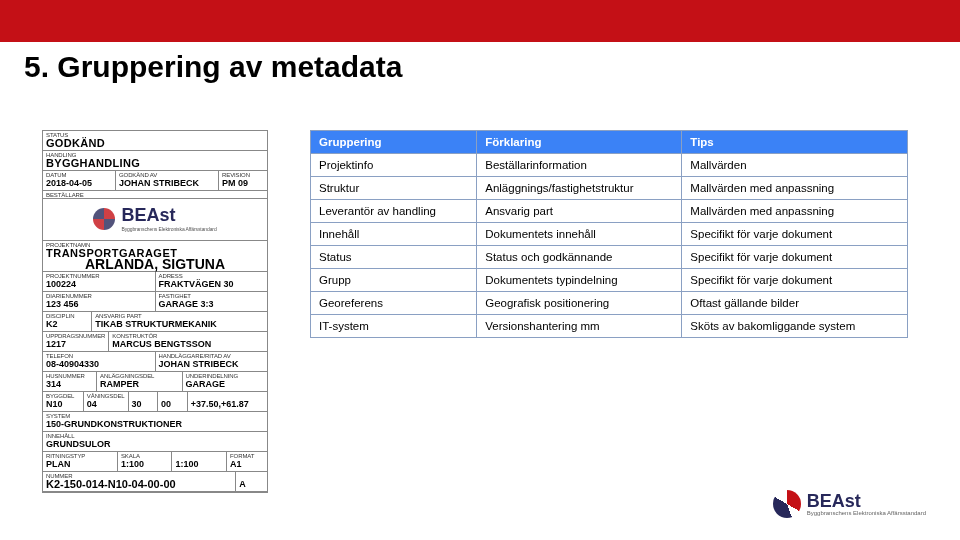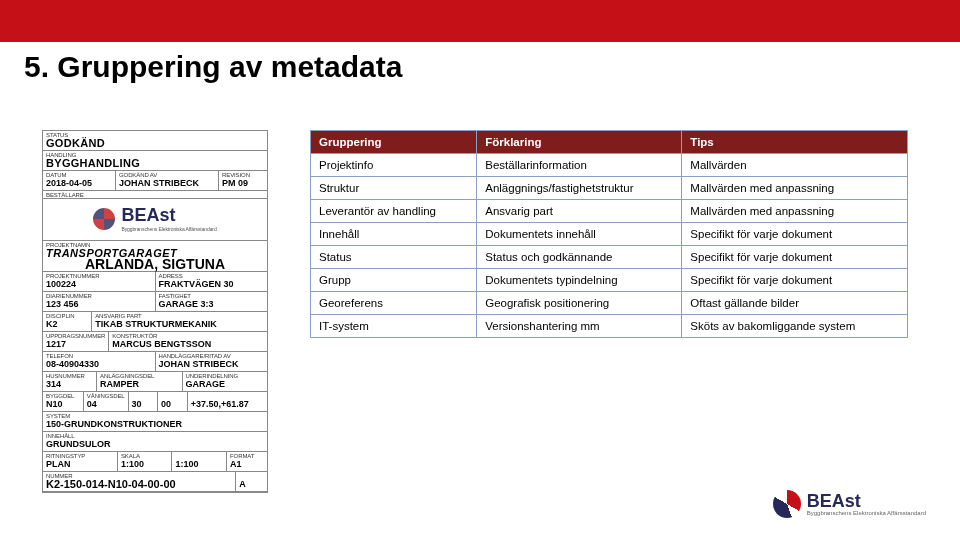--- a/index.html
+++ b/index.html
@@ -110,21 +110,21 @@
   
   .main-table {
     position: absolute;
     left: 310px;
     top: 130px;
     width: 598px;
     border-collapse: collapse;
     font-size: 11.5px;
   }
   .main-table th {
-    background: #7f1d1d;
+    background: #3b82f6;
     color: #fff;
     text-align: left;
     font-weight: bold;
     padding: 5px 8px;
     border: 1px solid #8aa0c3;
   }
   .main-table td {
     border: 1px solid #8aa0c3;
     padding: 5px 8px;
     color: #000;
@@ -200,21 +200,21 @@
       </div>
     <div class="logo-row">
       <div class="swirl"></div>
       <div>
         <div class="beast-logo-big">BEAst</div>
         <div class="beast-sub">Byggbranschens Elektroniska Affärsstandard</div>
       </div>
     </div>
     <div class="cell">
         <div class="lbl">PROJEKTNAMN</div>
-        <div class="val big" style="font-style:italic;letter-spacing:.5px">TRANSPORTGARAGET</div>
+        <div class="val big" style="letter-spacing:.5px">TRANSPORTGARAGET</div>
         <div class="val" style="font-size:14px;text-align:center">ARLANDA, SIGTUNA</div>
       </div>
     <div class="row">
       <div>
           <div class="lbl">PROJEKTNUMMER</div>
           <div class="val">100224</div>
         </div>
       <div>
           <div class="lbl">ADRESS</div>
           <div class="val">FRAKTVÄGEN 30</div>

